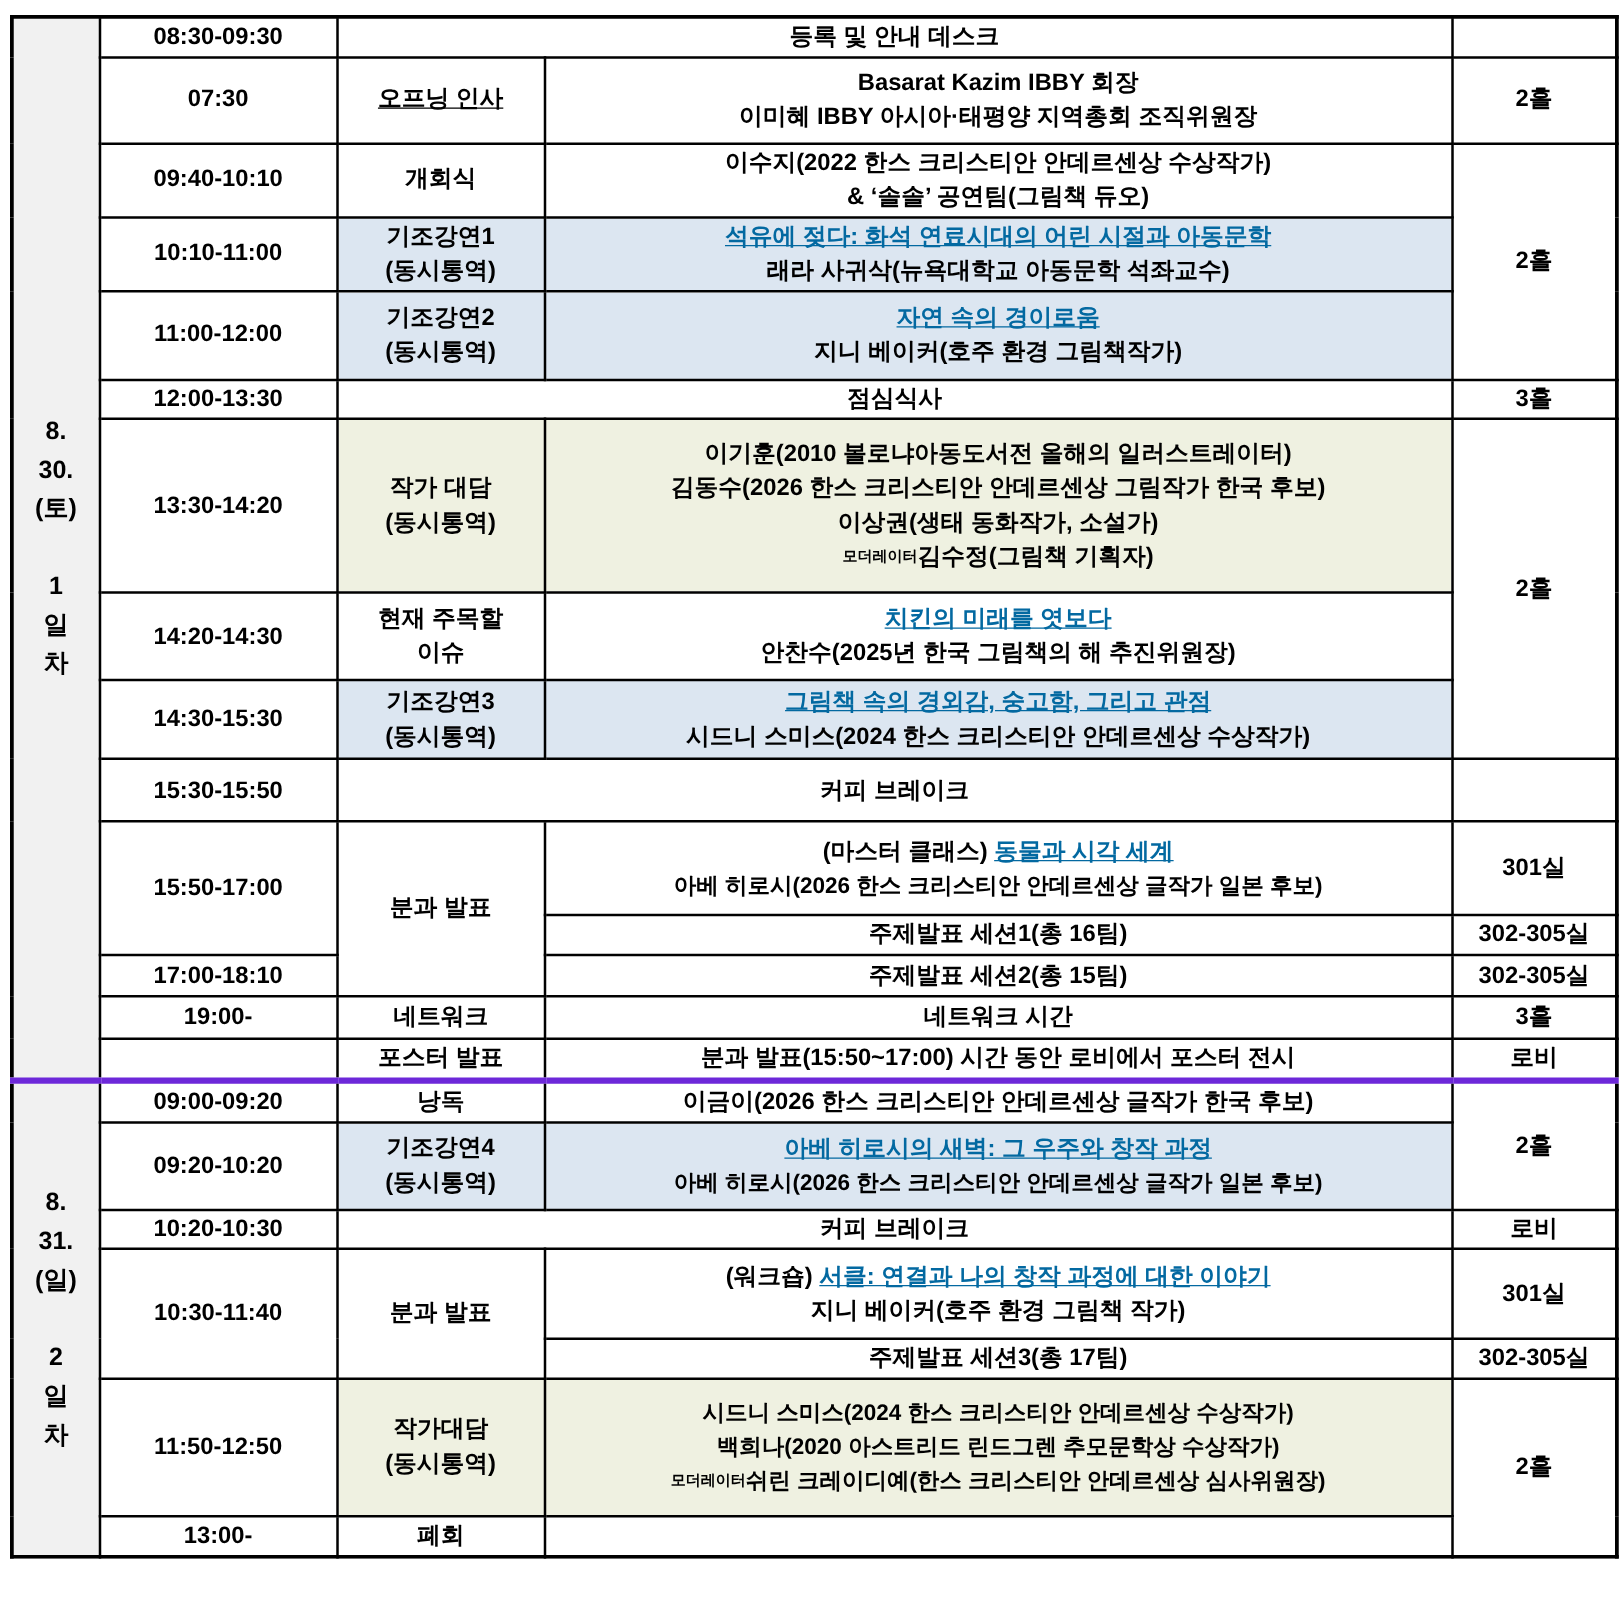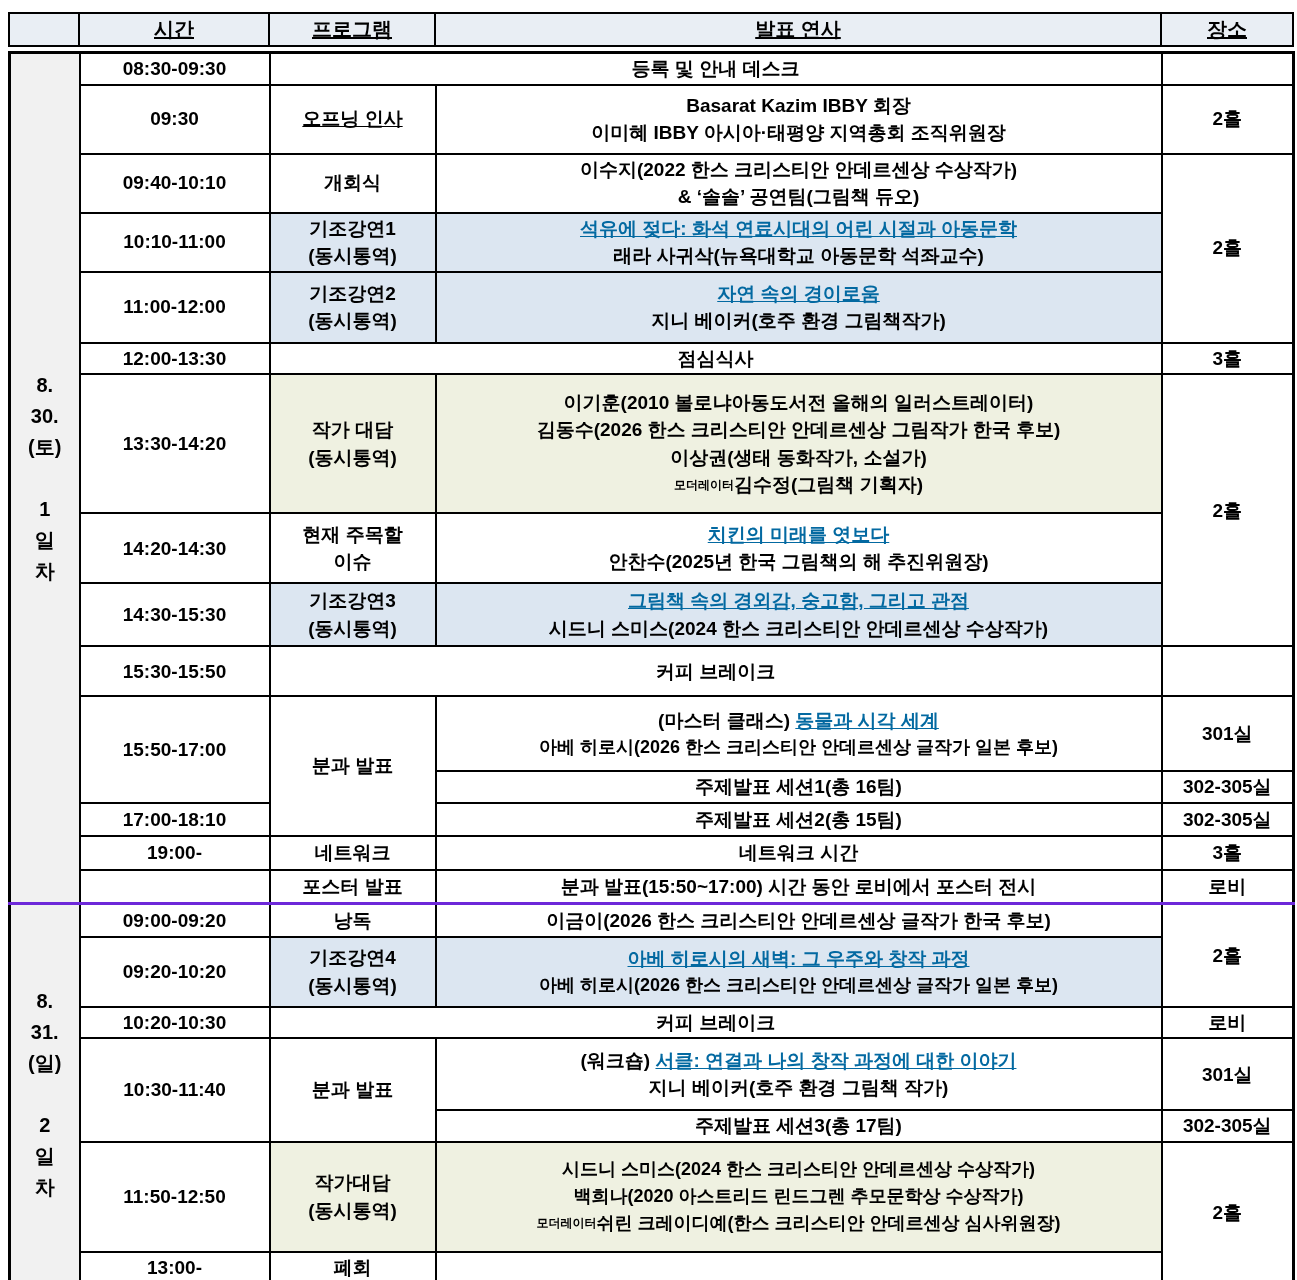--- a/index.html
+++ b/index.html
@@ -13,48 +13,30 @@
   table.hdr td{background:#e9eef4;font-size:20px;height:28px;}
   table.hdr td .u{text-decoration:underline;}
   
   table.bd{border:3px solid #000;}
   .datecol{background:#f1f1f1;font-size:20px;line-height:1.55;white-space:pre-line;}
   .pre{white-space:pre-line;}
   .blue{background:#dce6f1;}
   .green{background:#eff1e1;}
   .link{color:#0369a1;text-decoration:underline;}
   .usimple{text-decoration:underline;}
-  .daysep td{border-top:3px solid #6d28d9;}
+  .daysep td{border-top:5px solid #6d28d9;}
   .small{font-size:12px;vertical-align:2px;}
   .tight{font-size:18px;line-height:1.5;}
   td.empty{}
 </style>
 </head>
 <body>
 
 <div class="wrap">
 
-  <table class="hdr">
-    <colgroup>
-        <col style="width:70px">
-        <col style="width:190px">
-        <col style="width:166px">
-        <col style="width:726px">
-        <col style="width:132px">
-      </colgroup>
-    <tbody>
-        <tr>
-      <td></td>
-      <td><span class="u">시간</span></td>
-      <td><span class="u">프로그램</span></td>
-      <td><span class="u">발표 연사</span></td>
-      <td><span class="u">장소</span></td>
-    </tr>
-  </tbody>
-    </table>
 
   <table class="bd">
     <colgroup>
         <col style="width:70px">
         <col style="width:190px">
         <col style="width:166px">
         <col style="width:726px">
         <col style="width:132px">
       </colgroup>
 
@@ -66,21 +48,21 @@
 
 1
 일
 차</td>
       <td>08:30-09:30</td>
       <td colspan="2">등록 및 안내 데스크</td>
       <td class="empty"></td>
     </tr>
 
     <tr style="height:69px">
-      <td>09:30</td>
+      <td>07:30</td>
       <td><span class="usimple">오프닝 인사</span></td>
       <td class="pre">Basarat Kazim IBBY 회장
 이미혜 IBBY 아시아·태평양 지역총회 조직위원장</td>
       <td>2홀</td>
     </tr>
 
     <tr style="height:50px">
       <td>09:40-10:10</td>
       <td>개회식</td>
       <td class="pre">이수지(2022 한스 크리스티안 안데르센상 수상작가)

